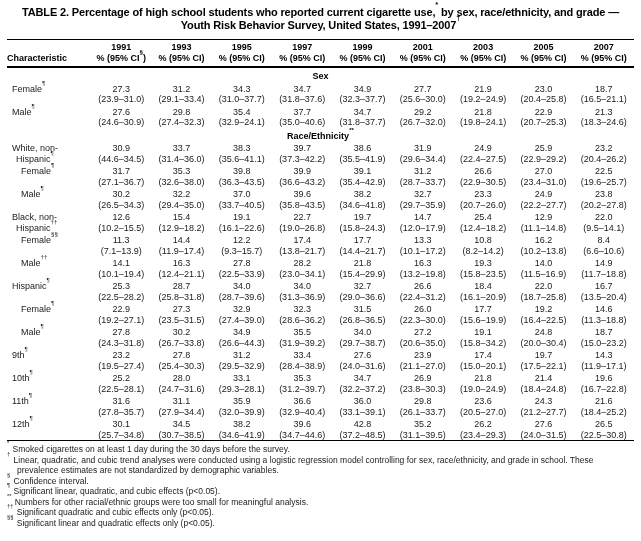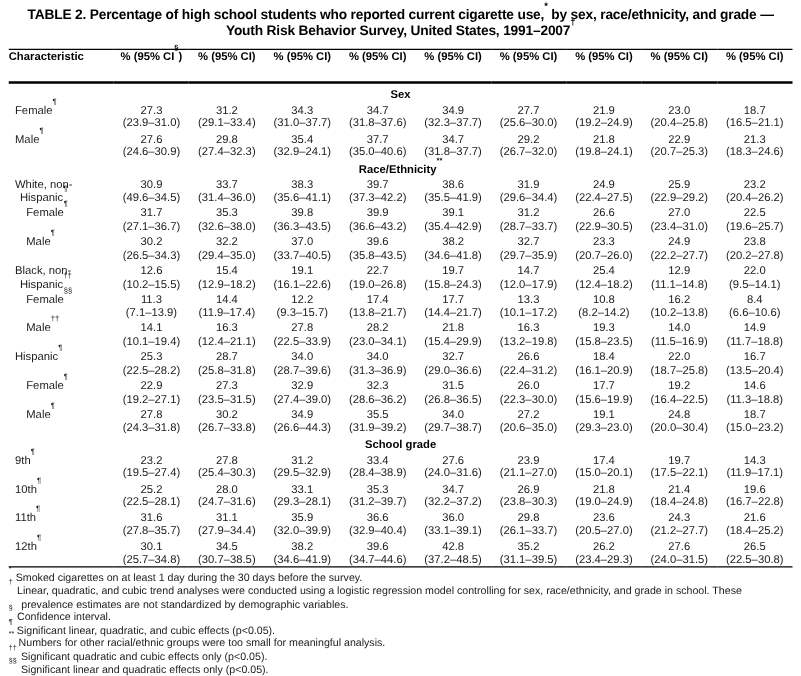--- a/index.html
+++ b/index.html
@@ -47,21 +47,21 @@
     font-size: 9px;
     line-height: 11px;
     color: #000;
     text-align: center;
     padding: 0;
     white-space: nowrap;
   }
   tr.year-row th { padding-top: 2px; }
   tr.sub-row th {
     border-bottom: 2.5px solid #000;
-    padding-bottom: 14px;
+    padding-bottom: 2px;
   }
   th.char-col { text-align: left; }
   tbody td {
     font-size: 9px;
     line-height: 10.5px;
     text-align: center;
     vertical-align: top;
     padding: 2px 0 0 0;
     white-space: nowrap;
   }
@@ -102,20 +102,32 @@
         <col>
         <col>
         <col>
         <col>
         <col>
         <col>
         <col>
         <col>
     </colgroup>
     <thead>
+      <tr class="year-row" id="year-row">
+        <th class="char-col"></th>
+      <th>1991</th>
+          <th>1993</th>
+          <th>1995</th>
+          <th>1997</th>
+          <th>1999</th>
+          <th>2001</th>
+          <th>2003</th>
+          <th>2005</th>
+          <th>2007</th>
+        </tr>
       <tr class="sub-row" id="sub-row">
         <th class="char-col">Characteristic</th>
       <th>% (95% CI<sup>§</sup>)</th>
           <th>% (95% CI)</th>
           <th>% (95% CI)</th>
           <th>% (95% CI)</th>
           <th>% (95% CI)</th>
           <th>% (95% CI)</th>
           <th>% (95% CI)</th>
           <th>% (95% CI)</th>
@@ -204,21 +216,21 @@
             <div class="ci">(18.3–24.6)</div>
           </td>
         </tr>
         <tr>
           <td class="section-label" colspan="10">Race/Ethnicity<sup>**</sup></td>
         </tr>
         <tr>
           <td class="row-label ind1">White, non-Hispanic<sup>¶</sup></td>
           <td>
             <div class="val">30.9</div>
-            <div class="ci">(49.6–34.5)</div>
+            <div class="ci">(44.6–34.5)</div>
           </td>
           <td>
             <div class="val">33.7</div>
             <div class="ci">(31.4–36.0)</div>
           </td>
           <td>
             <div class="val">38.3</div>
             <div class="ci">(35.6–41.1)</div>
           </td>
           <td>
@@ -540,33 +552,30 @@
           <td>
             <div class="val">34.0</div>
             <div class="ci">(29.7–38.7)</div>
           </td>
           <td>
             <div class="val">27.2</div>
             <div class="ci">(20.6–35.0)</div>
           </td>
           <td>
             <div class="val">19.1</div>
-            <div class="ci">(29.3–23.0)</div>
+            <div class="ci">(15.8–34.2)</div>
           </td>
           <td>
             <div class="val">24.8</div>
             <div class="ci">(20.0–30.4)</div>
           </td>
           <td>
             <div class="val">18.7</div>
             <div class="ci">(15.0–23.2)</div>
           </td>
-        </tr>
-        <tr>
-          <td class="section-label" colspan="10">School grade</td>
         </tr>
         <tr>
           <td class="row-label ind1">9th<sup>¶</sup></td>
           <td>
             <div class="val">23.2</div>
             <div class="ci">(19.5–27.4)</div>
           </td>
           <td>
             <div class="val">27.8</div>
             <div class="ci">(25.4–30.3)</div>

